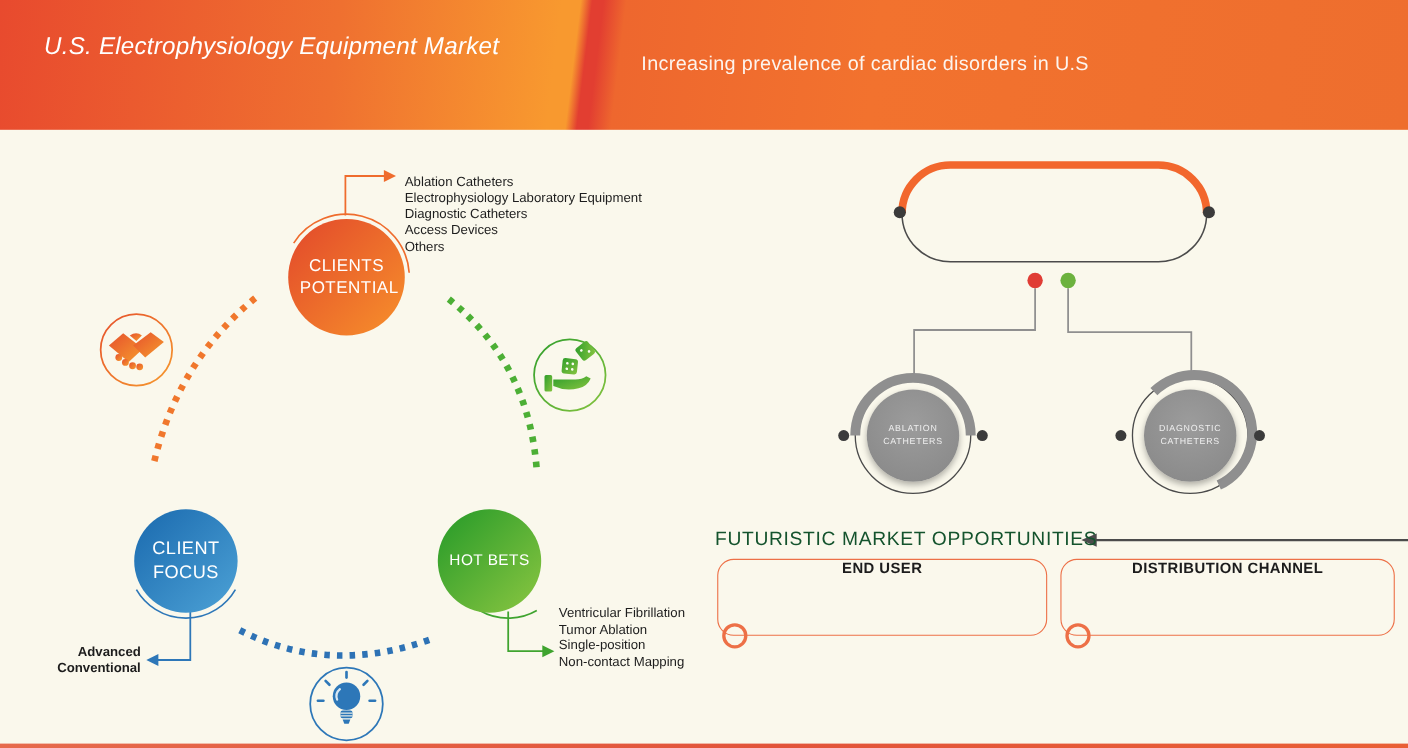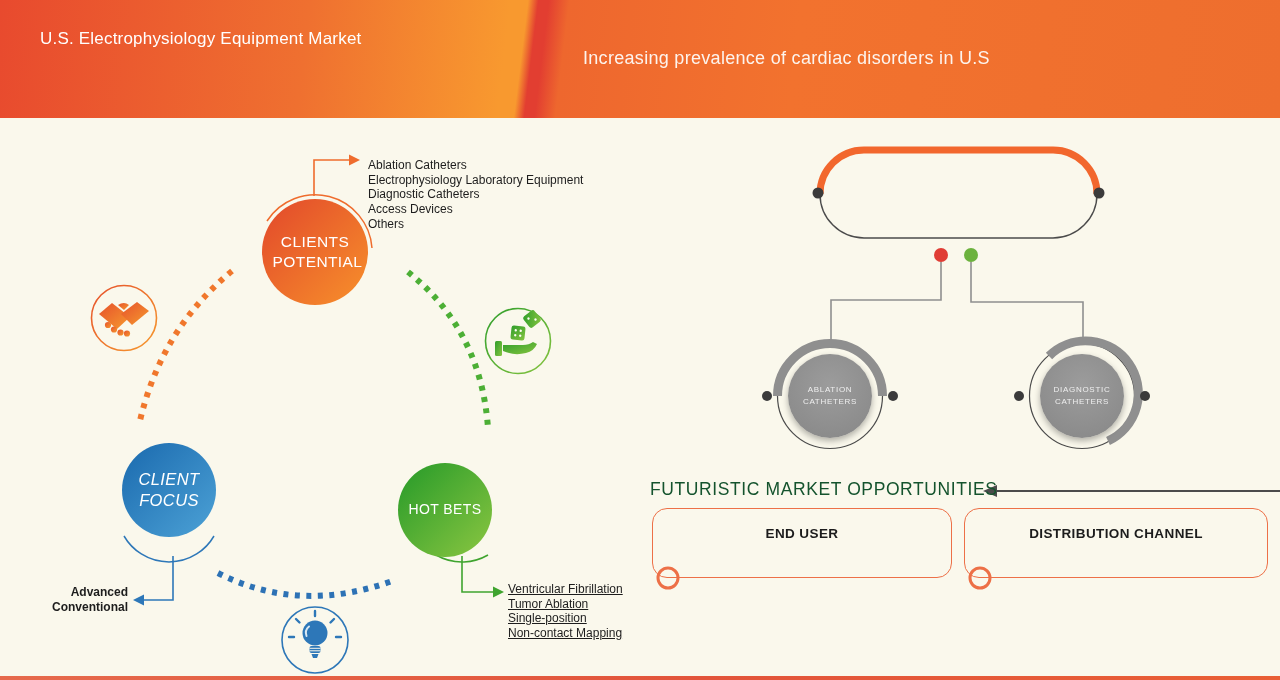--- a/index.html
+++ b/index.html
@@ -10,21 +10,21 @@
 
   
   .header {
     position:absolute; left:0; top:0; width:1280px; height:118px;
     background:linear-gradient(97deg,
       #e84a2e 0%, #ef7030 24%, #f8992f 39.5%, #f8992f 40.8%,
       #e23e31 41.6%, #e23e31 42.4%, #ee672e 44%, #f2722e 62%, #ee6e2e 100%);
   }
   .header-title {
     position:absolute; left:40px; top:27px; width:460px;
-    color:#ffffff; font-size:17px; font-weight:500;
+    color:#ffffff; font-size:22px; font-style:italic; font-weight:500;
     line-height:1.38; letter-spacing:0.2px;
   }
   .header-subtitle {
     position:absolute; left:583px; top:48px; width:620px;
     color:#fdf4ee; font-size:18px; font-weight:400; letter-spacing:0.3px;
   }
 
   
   .bottom-strip {
     position:absolute; left:0; bottom:0; width:1280px; height:4px;
@@ -35,30 +35,30 @@
   svg.overlay { position:absolute; left:0; top:0; width:1280px; height:680px; }
 
   
   .seg-circle {
     position:absolute; border-radius:50%;
     display:flex; align-items:center; justify-content:center; text-align:center;
     color:#ffffff; font-weight:500; letter-spacing:0.4px; line-height:1.28;
   }
   .seg-cp { left:262px; top:199px; width:106px; height:106px; font-size:15.5px;
     background:linear-gradient(135deg,#e44f2b 10%,#f68d2b 95%); }
-  .seg-cf { left:122px; top:443px; width:94px; height:94px; font-size:16.5px;
-    background:linear-gradient(135deg,#1f6fb2 10%,#4a9fd4 95%);font-style:italic; }
+  .seg-cf { left:122px; top:463px; width:94px; height:94px; font-size:16.5px;
+    background:linear-gradient(135deg,#1f6fb2 10%,#4a9fd4 95%); }
   .seg-hb { left:398px; top:463px; width:94px; height:94px; font-size:14px;
     background:linear-gradient(135deg,#2f9e2b 10%,#86c440 95%);align-items:center; }
   .seg-label { width:80%; }
 
   
   .anno { position:absolute; color:#1d1d1d; font-size:12px; line-height:14.7px; font-weight:500; }
   .anno-cp { left:368px; top:158px; }
-  .anno-hb { left:508px; top:582px;text-decoration:underline; }
+  .anno-hb { left:508px; top:550px; }
   .anno-cf { left:28px; top:585px; width:100px; text-align:right;font-weight:bold; }
 
   
   .fm-pill {
     position:absolute; left:832px; top:163px; width:250px; height:60px;
     background:linear-gradient(180deg,#f4713a,#ee5f23);
     border-radius:30px; box-shadow:0 4px 8px rgba(70,30,5,0.35);
     display:flex; align-items:center; justify-content:center;
     color:#ffffff; font-size:21.5px; font-weight:700; letter-spacing:0.3px;
   }
@@ -76,21 +76,21 @@
   .node-label { width:64px; }
 
   
   .fut-heading {
     position:absolute; left:650px; top:479px;
     color:#14532d; font-size:17.5px; font-weight:400; letter-spacing:0.6px;
   }
   .opp-box {
     position:absolute; top:508px; height:70px;
     border:1.6px solid #ed7047; border-radius:15px;
-    display:flex; justify-content:center; padding-top:17px;
+    display:flex; justify-content:center; padding-top:0;
     color:#1c1c1c; font-size:13.5px; font-weight:700; letter-spacing:0.4px;
   }
   .opp-enduser { left:652px; width:300px; }
   .opp-dist    { left:964px; width:304px; }
 </style>
 </head>
 <body>
 
 <div class="stage">
 

